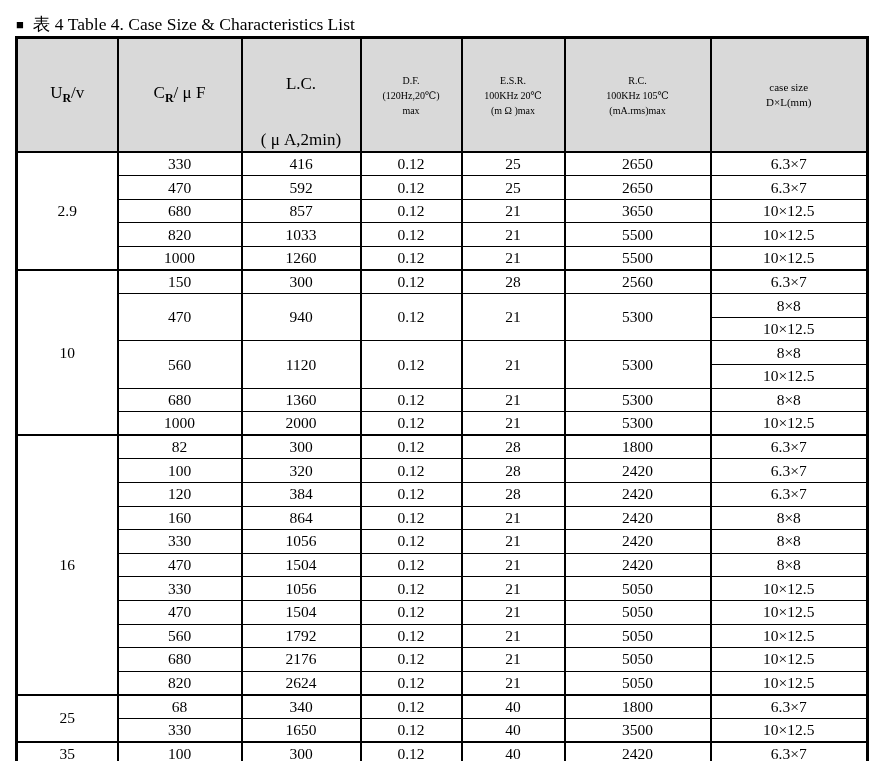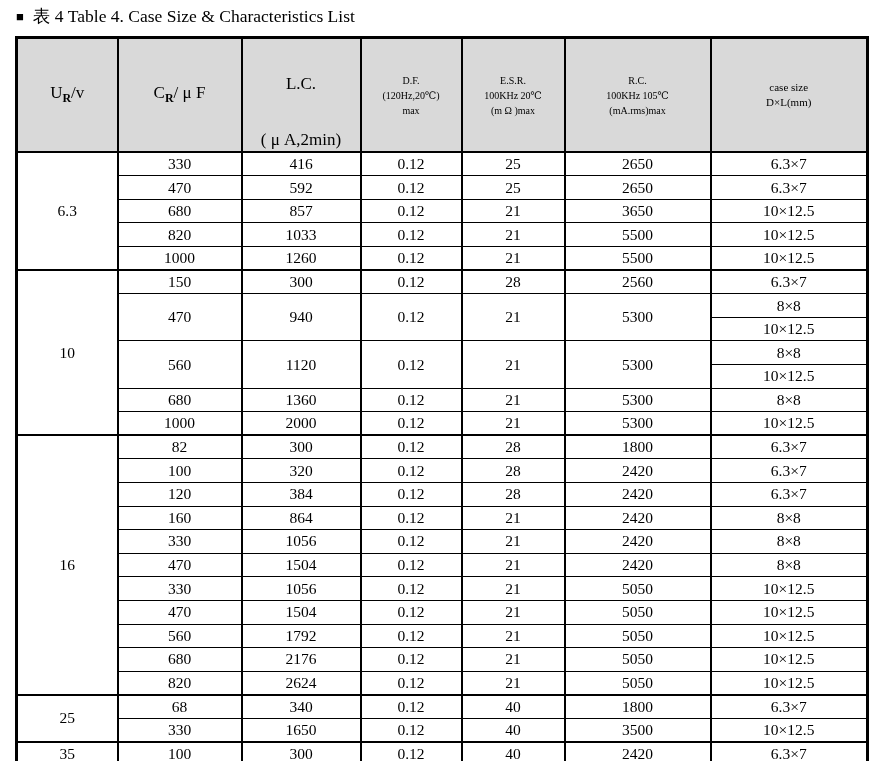--- a/index.html
+++ b/index.html
@@ -5,21 +5,21 @@
   html, body {
     margin: 0; padding: 0;
     width: 880px; height: 761px;
     background: #ffffff;
     color: #000;
     font-family: "Liberation Serif", "DejaVu Serif", "DejaVu Sans", serif;
   }
   .page { position: relative; width: 880px; height: 761px; overflow: hidden; }
 
   .doc-title {
-    position: absolute; left: 16px; top: 4px;
+    position: absolute; left: 16px; top: 12px;
     font-size: 17.5px; white-space: nowrap;
   }
   .doc-title .bullet {
     font-size: 13px; margin-right: 9px;
     position: relative; top: -1px;
   }
 
   .tbl-wrap { position: absolute; left: 15px; top: 36px; }
 
   table.case-table {
@@ -102,21 +102,21 @@
             <div>(mA.rms)max</div>
           </th>
           <th class="h-case">
             <div>case size</div>
             <div>D×L(mm)</div>
           </th>
         </tr>
       </thead>
       <tbody id="tbody">
           <tr class="group-start">
-            <td rowspan="5">6.3</td>
+            <td rowspan="5">2.9</td>
             <td>330</td>
             <td>416</td>
             <td>0.12</td>
             <td>25</td>
             <td>2650</td>
             <td>6.3×7</td>
           </tr>
           <tr>
             <td>470</td>
             <td>592</td>

